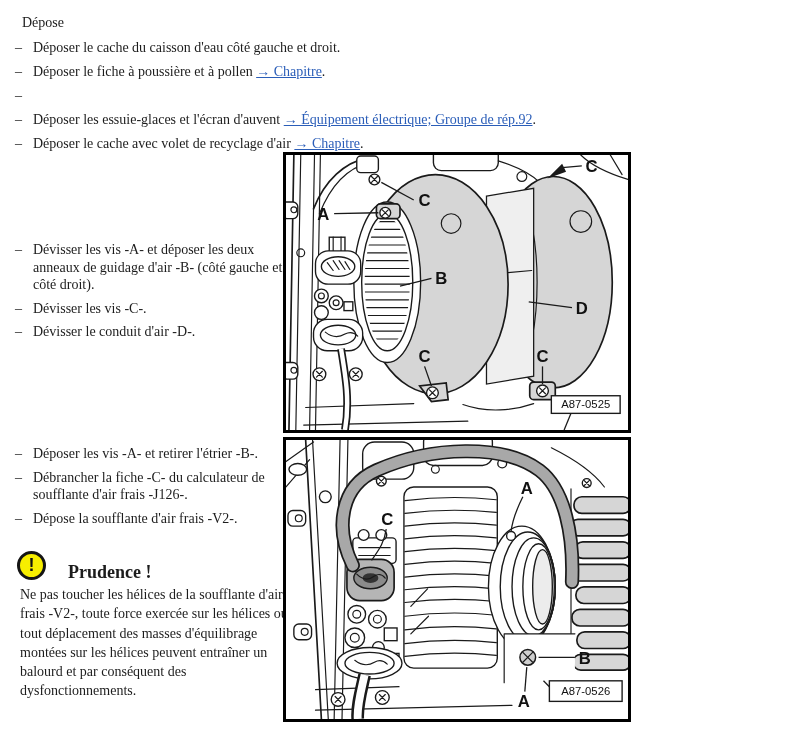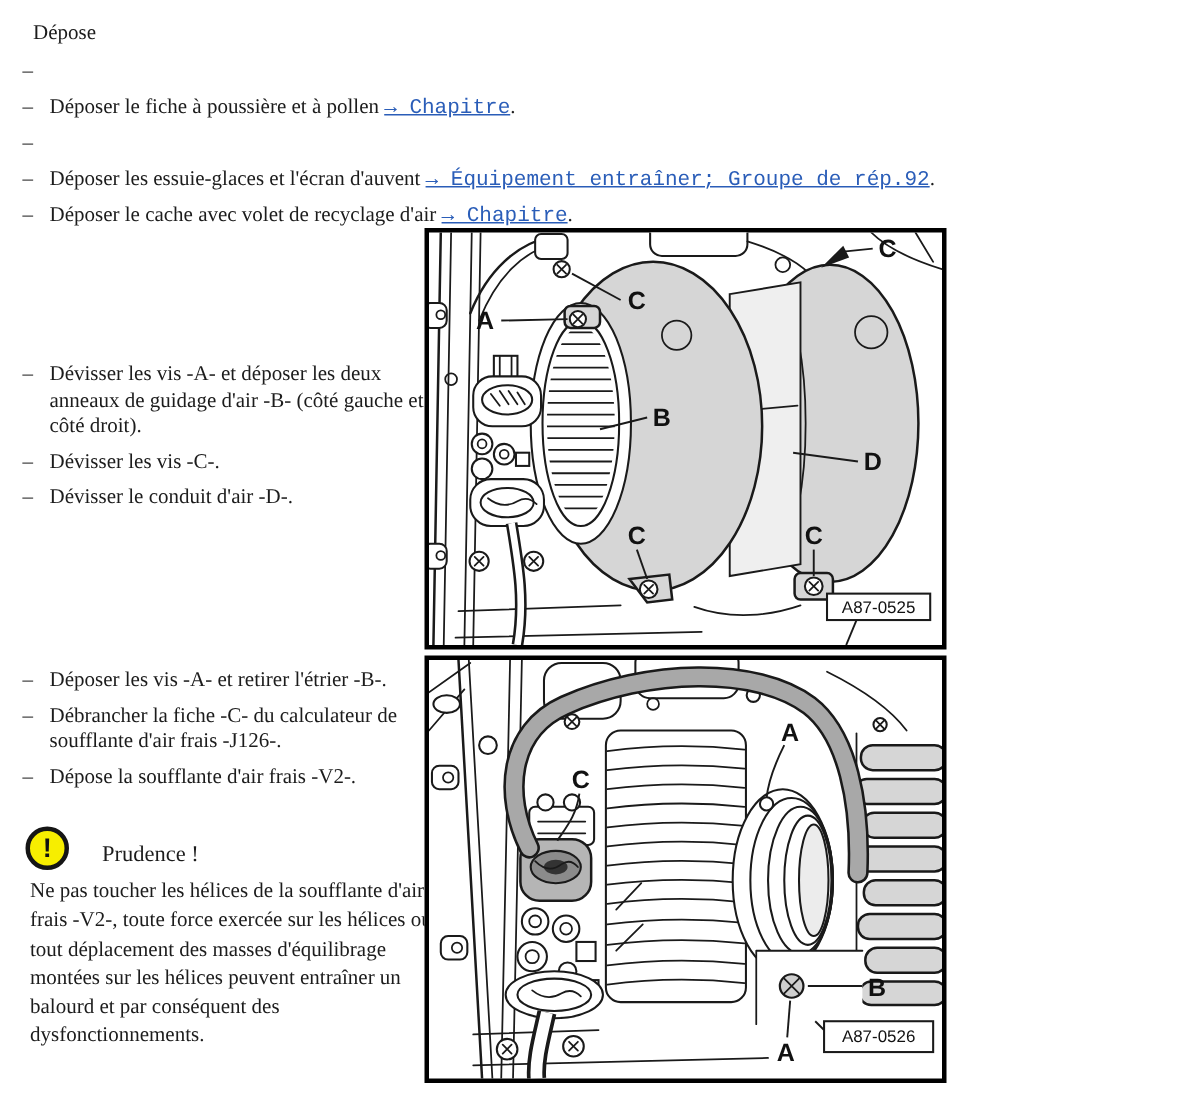--- a/index.html
+++ b/index.html
@@ -13,41 +13,41 @@
     overflow: hidden;
   }
   .abs { position: absolute; }
 
   
   #intro { left: 15px; top: 12px; width: 620px; font-size: 14px; }
   #intro h1 { font-size: 14px; font-weight: normal; margin: 0 0 2px 7px; line-height: 22px; }
   .li { display: flex; }
   .li .marker { width: 18px; flex: none; }
   #intro .li { line-height: 24px; }
-  a.doclink { color: #2a5db8; text-decoration: underline; cursor: pointer; font-family: Liberation Mono, monospace; }
+  a.doclink { color: #2a5db8; text-decoration: underline; cursor: pointer; }
 
   
   .steps { font-size: 14px; }
   #steps1 { left: 15px; top: 241px; width: 272px; }
   #steps2 { left: 15px; top: 445px; width: 270px; }
   .steps .li { line-height: 17.5px; margin-bottom: 6px; }
 
   
   #warning-head { left: 15px; top: 551px; width: 270px; height: 32px; }
   #warning-icon {
     position: absolute; left: 2px; top: 0;
     width: 29px; height: 29px; border-radius: 50%;
     background: #f7ee00; border: 3.5px solid #151515;
     text-align: center;
   }
   #warning-icon span {
     font-family: "Liberation Sans", sans-serif;
     font-weight: bold; font-size: 18px; line-height: 22px; color: #111;
   }
-  #warning-title { position: absolute; left: 53px; top: 11px; font-size: 15px; }
+  #warning-title { position: absolute; left: 53px; top: 11px; font-size: 18px; font-weight: bold; }
   #warning-body {
     left: 20px; top: 585px; width: 268px;
     font-size: 14px; line-height: 19.3px;
   }
 
   
   figure.diagram {
     margin: 0; background: #fff;
     border: 3px solid #000;
   }
@@ -73,31 +73,32 @@
 </head>
 <body>
 
 <main>
 
   <section class="abs" id="intro">
     <h1>Dépose</h1>
 
     <div class="li">
       <span class="marker">–</span>
+      <span><span>Déposer le cache du caisson d'eau côté gauche et droit.</span></span>
     </div>
     <div class="li">
       <span class="marker">–</span>
       <span><span>Déposer le fiche à poussière et à pollen </span><a class="doclink">→ Chapitre</a><span>.</span></span>
     </div>
     <div class="li">
       <span class="marker">–</span>
     </div>
     <div class="li">
       <span class="marker">–</span>
-      <span><span>Déposer les essuie-glaces et l'écran d'auvent </span><a class="doclink">→ Équipement entraîner; Groupe de rép.92</a><span>.</span></span>
+      <span><span>Déposer les essuie-glaces et l'écran d'auvent </span><a class="doclink">→ Équipement électrique; Groupe de rép.92</a><span>.</span></span>
     </div>
     <div class="li">
       <span class="marker">–</span>
       <span><span>Déposer le cache avec volet de recyclage d'air </span><a class="doclink">→ Chapitre</a><span>.</span></span>
     </div>
   </section>
 
   <section class="abs steps" id="steps1">
     <div class="li">
       <span class="marker">–</span>

